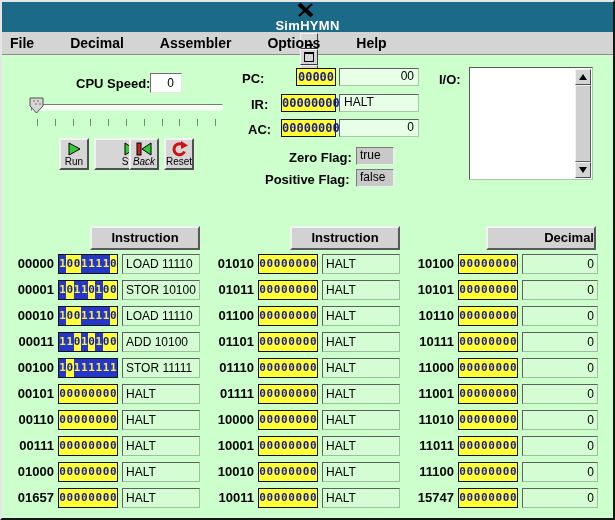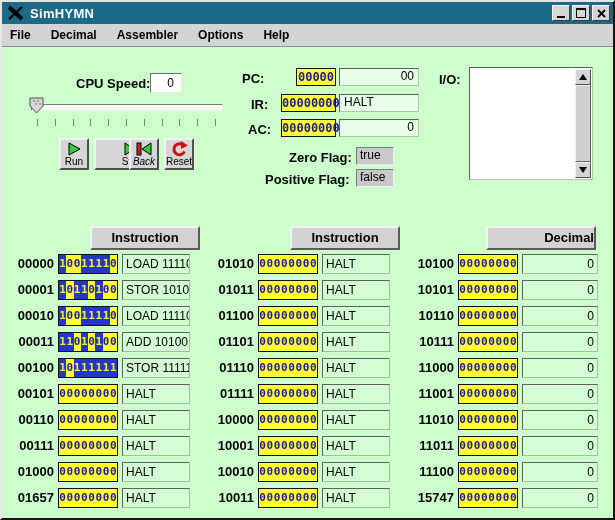--- a/index.html
+++ b/index.html
@@ -2,30 +2,30 @@
 <html><head>
 <meta charset="utf-8">
 <style>
   html,body{margin:0;padding:0;width:615px;height:520px;overflow:hidden;background:#777;}
   .window{
     position:relative;width:615px;height:520px;box-sizing:border-box;
     border:2px solid;border-color:#e6e6e6 #151515 #151515 #e6e6e6;
     background:#cdffcd;font-family:"Liberation Sans",sans-serif;color:#000;
   }
   
-  .titlebar{height:22px;background:#1a6a88;display:flex;align-items:center;padding:0 3px;}
+  .titlebar{height:30px;background:#1a6a88;display:flex;align-items:center;padding:0 3px;flex-direction:column;}
   .title-icon{width:20px;height:16px;margin:0 4px 0 1px;flex:none;}
   .window-title{color:#fff;font-weight:bold;font-size:13px;flex:1;letter-spacing:.3px;}
   .winbtn{width:16px;height:14px;background:#d6d6d6;border:1px solid;border-color:#f4f4f4 #3c3c3c #3c3c3c #f4f4f4;
     margin-left:2px;display:flex;align-items:center;justify-content:center;flex:none;}
   .min-glyph{width:8px;height:2px;background:#000;margin-top:7px;}
   .max-glyph{width:8px;height:7px;border:1px solid #000;border-top:2px solid #000;}
   
   .menubar{height:22px;background:#d4d4d4;border-bottom:1px solid #8d8d8d;display:flex;align-items:center;padding-left:8px;}
-  .menu-item{font-weight:bold;font-size:12px;padding:0 10px;}
+  .menu-item{font-weight:bold;font-size:14px;padding:0 18px;}
   .menu-item:first-child{padding-left:0;}
   
   .abs{position:absolute;}
   .lbl{font-weight:bold;font-size:13px;white-space:nowrap;}
   
   .speed-input{box-sizing:border-box;width:32px;height:20px;background:#fff;
     border:1px solid;border-color:#6e6e6e #e9e9e9 #e9e9e9 #6e6e6e;
     font:12px "Liberation Sans",sans-serif;text-align:right;padding:0 7px 0 2px;}
   .slider-track{position:absolute;left:2px;top:7px;width:190px;height:5px;background:#f2fff2;
     border:1px solid;border-color:#7b7b7b #e8ffe8 #e8ffe8 #7b7b7b;}
@@ -61,21 +61,21 @@
   .mem-col{position:absolute;top:252px;display:flex;flex-direction:column;}
   .mem-row{display:flex;align-items:stretch;height:20px;margin-bottom:6px;}
   .mem-addr{width:42px;flex:none;text-align:right;font-weight:bold;font-size:13px;line-height:20px;padding-right:4px;}
   .bit-field{width:60px;flex:none;box-sizing:border-box;border:1px solid #101010;display:flex;background:#ffff33;}
   .bit{flex:1;text-align:center;font:bold 11px "DejaVu Sans Mono",monospace;line-height:18px;}
   .bit0{background:#ffff33;color:#1c1c9a;}
   .bit1{background:#2437cc;color:#ffee33;}
   .val-field{flex:none;box-sizing:border-box;margin-left:4px;background:#d4fdd4;
     border:1px solid;border-color:#5f5f5f #a0bfa0 #a0bfa0 #5f5f5f;
     font:12px "Liberation Sans",sans-serif;line-height:18px;padding:0 3px;overflow:hidden;white-space:nowrap;}
-  .w78{width:68px;} .w76{width:76px;}
+  .w78{width:78px;} .w76{width:76px;}
 </style>
 </head>
 <body>
 
 <div class="window">
 
   <div class="titlebar">
     <svg class="title-icon" viewBox="0 0 20 16">
       <line x1="3" y1="2" x2="16" y2="14" stroke="#000" stroke-width="4"></line>
       <line x1="16" y1="2" x2="3" y2="14" stroke="#000" stroke-width="2.2"></line>

